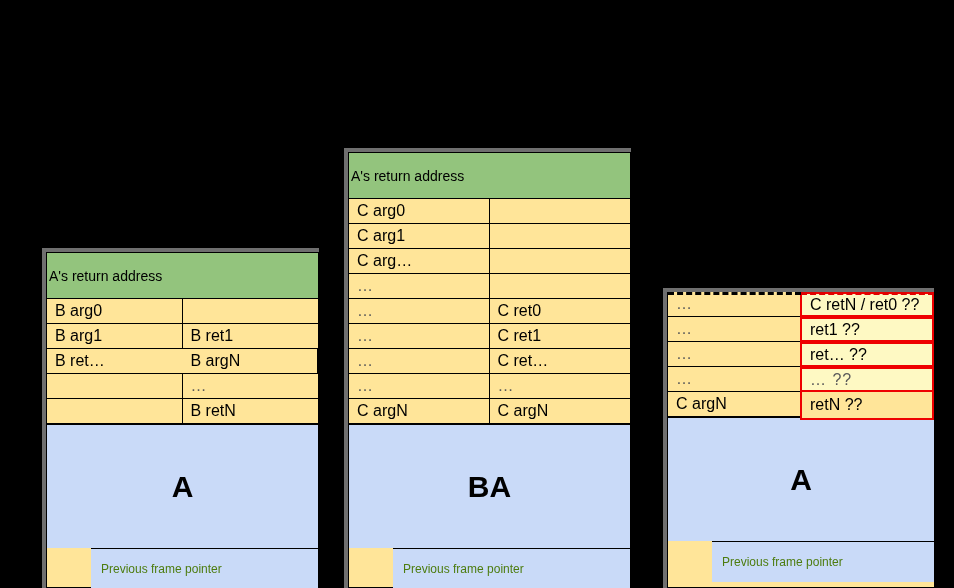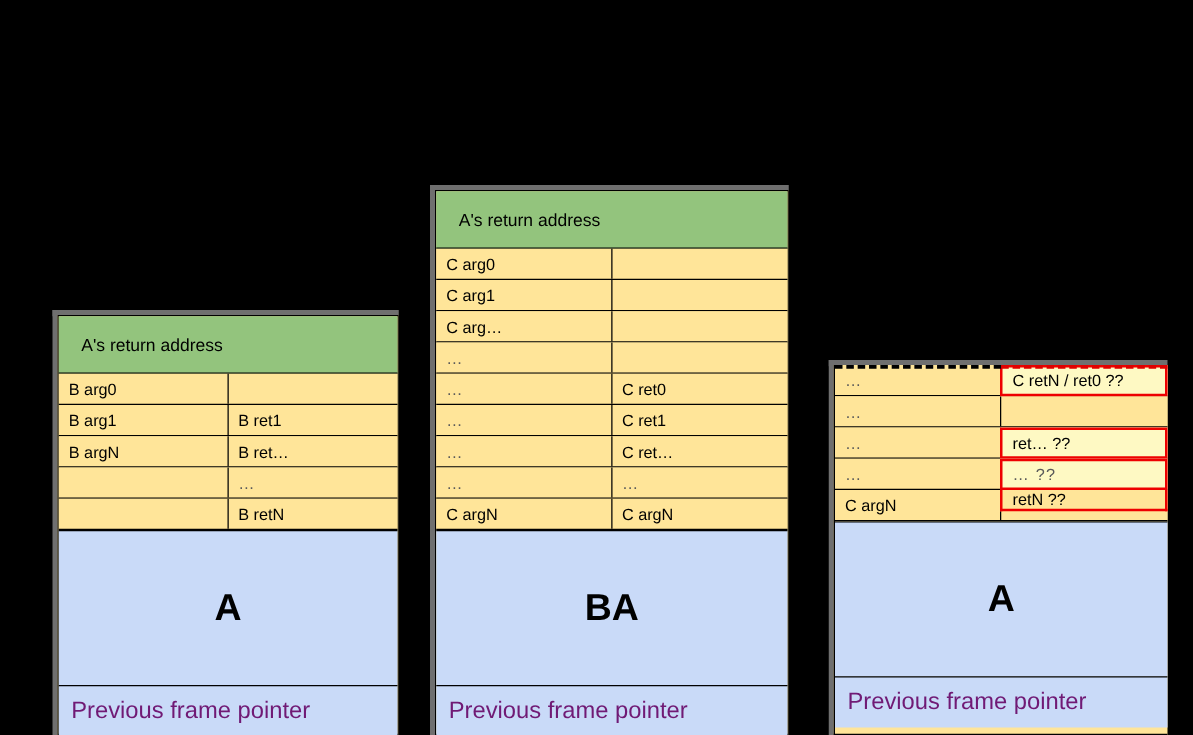--- a/index.html
+++ b/index.html
@@ -53,41 +53,41 @@
     border-bottom: 1px solid #000000;
     height: 25px;
     position: relative;
   }
   .row:last-child { border-bottom: none; }
 
   .cell {
     display: flex;
     align-items: center;
     padding: 0 8px;
-    font-size: 13px;
+    font-size: 16px;
     color: #000000;
     line-height: 1;
     overflow: hidden;
     white-space: nowrap;
   }
   .cell.left  { flex: 0 0 50%; border-right: 1px solid #000000; }
   .cell.right { flex: 1 1 auto; }
   .cell.full  { flex: 1 1 100%; }
 
   .cell.ellipsis { color: #5a5a5a; letter-spacing: 1px; }
 
   
   .row.header {
     background: #93c47d;
     height: 46px;
     border-bottom: 1px solid #000000;
   }
   .row.header .cell {
     font-size: 14px;
-    padding-left: 18px;
+    padding-left: 2px;
   }
 
   
   .row.yellow { background: #ffe599; }
 
   
   .block-blue {
     background: #c9daf8;
     border-top: 1px solid #000000;
     display: flex;
@@ -96,22 +96,23 @@
     font-weight: bold;
     font-size: 30px;
     color: #000000;
   }
   .block-footer {
     background: #c9daf8;
     border-top: 1px solid #000000;
     display: flex;
     align-items: center;
     padding-left: 10px;
-    font-size: 19px;
-    color: #701a75;
+    font-size: 12px;
+    color: #4d7c0f;
+    margin-left: 44px;
   }
 
   
   #frame-right .frame-inner {
     border-top: none;
     border-right: none;
   }
   .dashed-top {
     position: absolute;
     top: 0; left: 0;
@@ -137,21 +138,21 @@
     margin-left: -1px;
     height: 25px;
     position: relative;
     z-index: 3;
     background: #fef9c3;
   }
   .row.redcell-last .cell.right {
     border: 2px solid #ee0000;
     border-top: none;
     margin-left: -1px;
-    height: 17px;
+    height: 28px;
     position: relative;
     z-index: 3;
     background: #ffe599;
     text-align: right;
   }
 </style>
 </head>
 <body>
 
 <div id="canvas">
@@ -166,22 +167,22 @@
       </div>
 
       <div class="row yellow">
         <div class="cell left">B arg0</div>
       </div>
       <div class="row yellow">
         <div class="cell left">B arg1</div>
         <div class="cell right">B ret1</div>
       </div>
       <div class="row yellow">
+        <div class="cell right">B ret…</div>
         <div class="cell left">B argN</div>
-        <div class="cell right">B ret…</div>
       </div>
       <div class="row yellow">
         <div class="cell left"></div>
         <div class="cell right ellipsis">…</div>
       </div>
       <div class="row yellow">
         <div class="cell left"></div>
         <div class="cell right">B retN</div>
       </div>
 
@@ -258,20 +259,21 @@
         <span class="dash-black"></span>
         <span class="dash-red"></span>
       </div>
 
       <div class="row yellow redcell">
         <div class="cell left ellipsis">…</div>
         <div class="cell right">C retN / ret0 ??</div>
       </div>
       <div class="row yellow redcell">
         <div class="cell left ellipsis">…</div>
+        <div class="cell right">ret1 ??</div>
       </div>
       <div class="row yellow redcell">
         <div class="cell left ellipsis">…</div>
         <div class="cell right">ret… ??</div>
       </div>
       <div class="row yellow redcell">
         <div class="cell left ellipsis">…</div>
         <div class="cell right ellipsis">… ??</div>
       </div>
       <div class="row yellow redcell-last">

